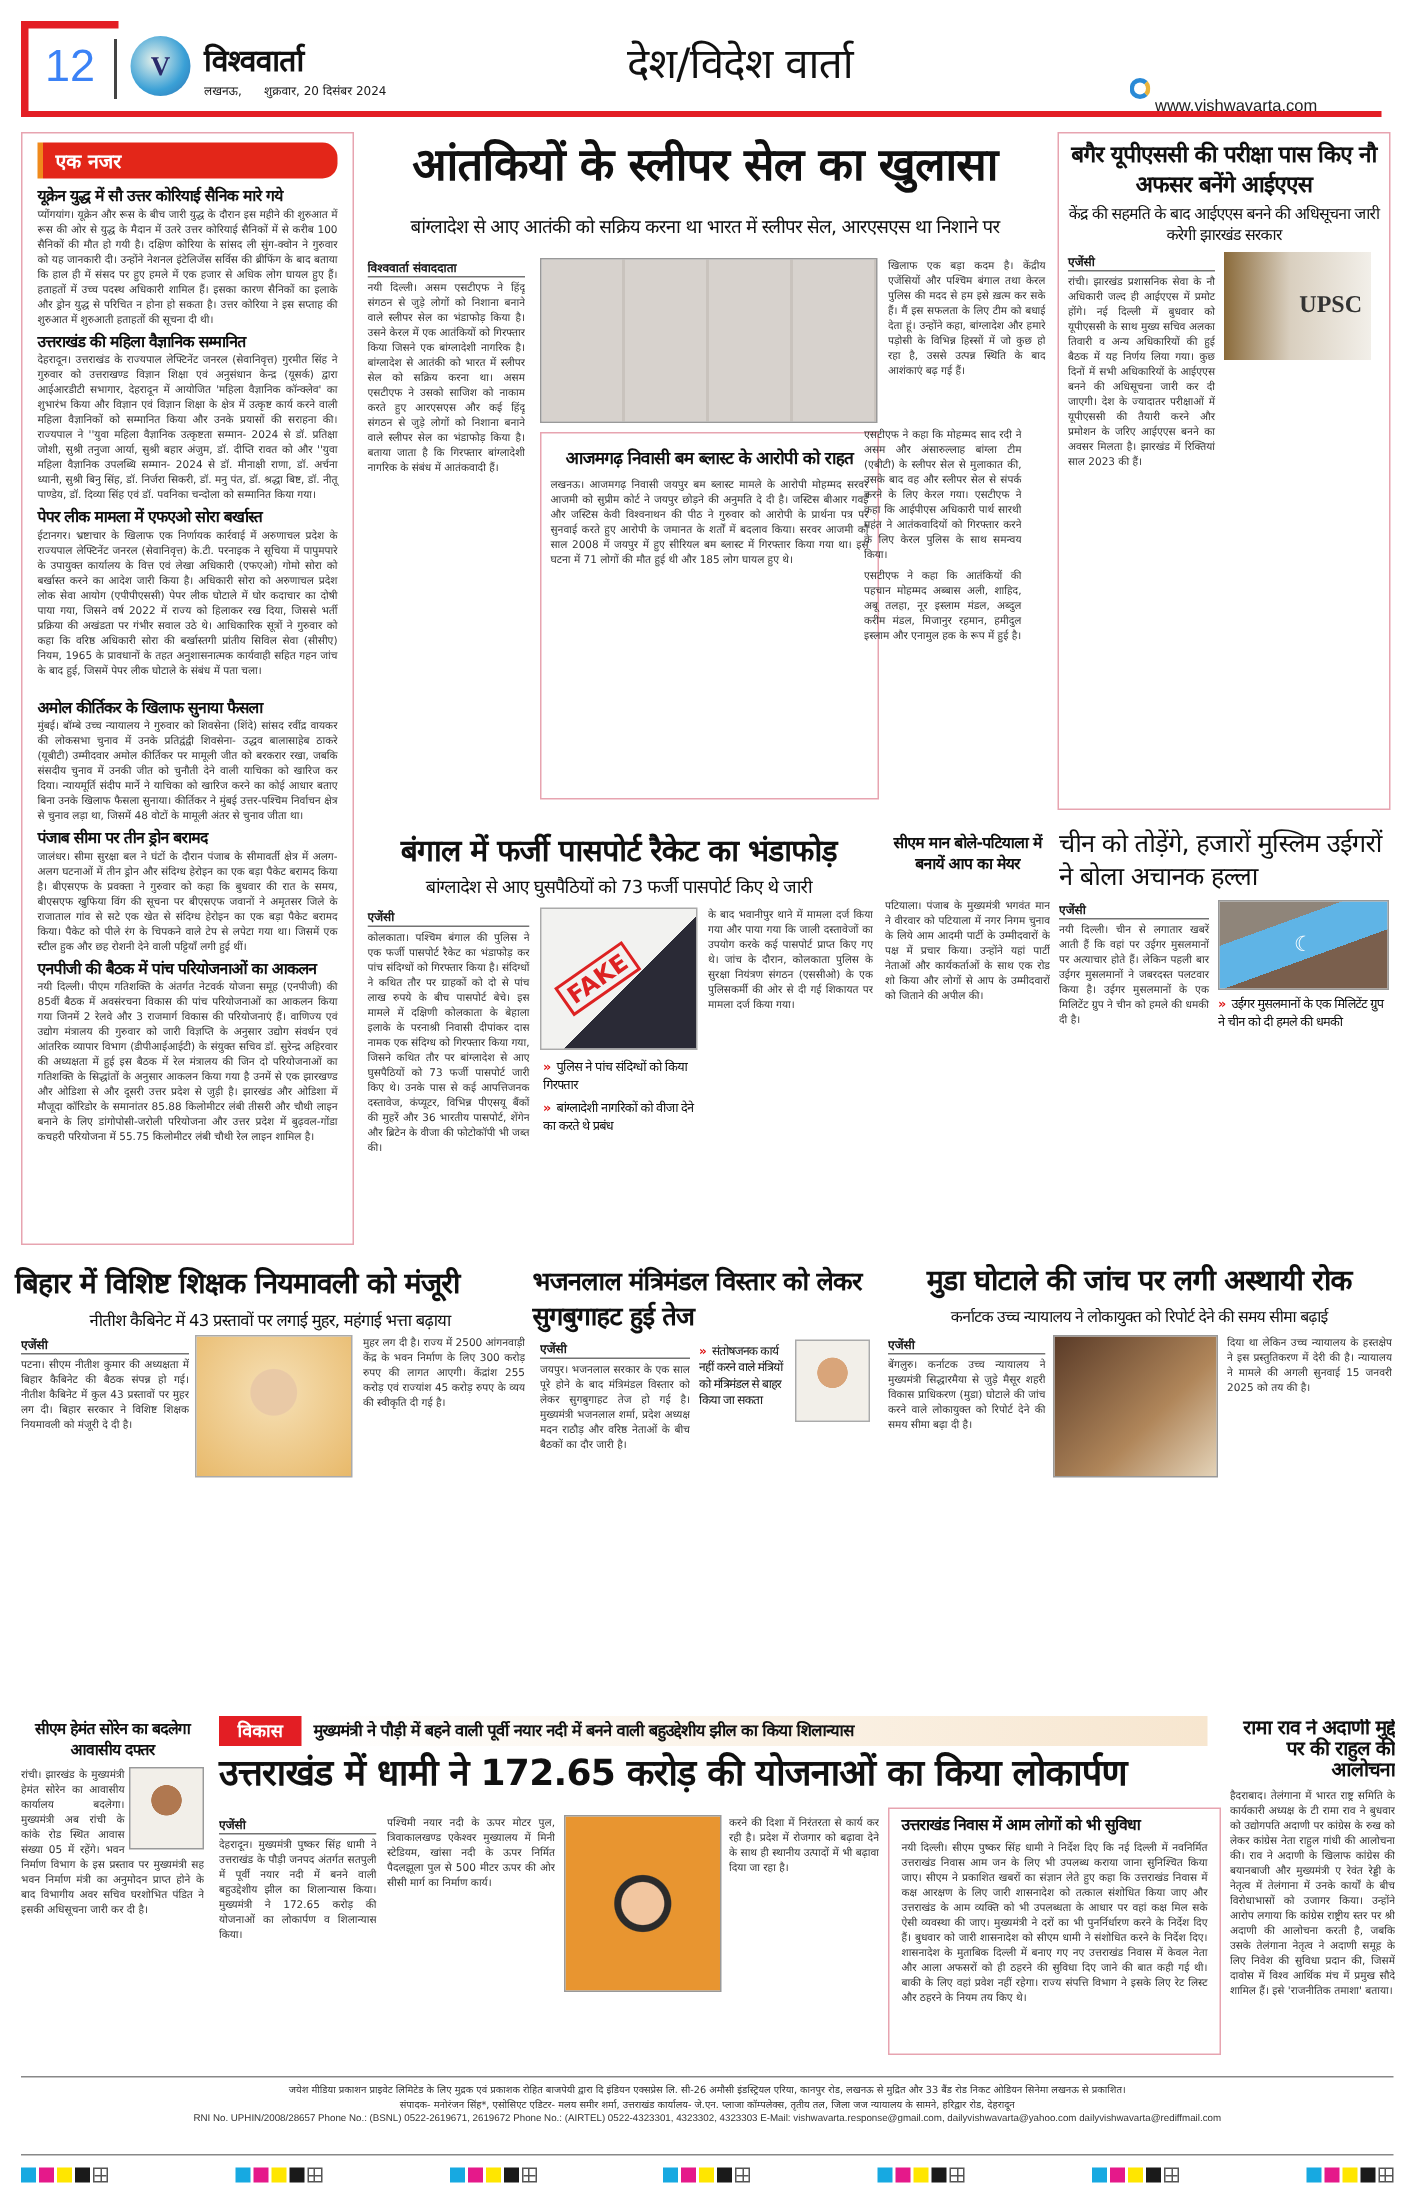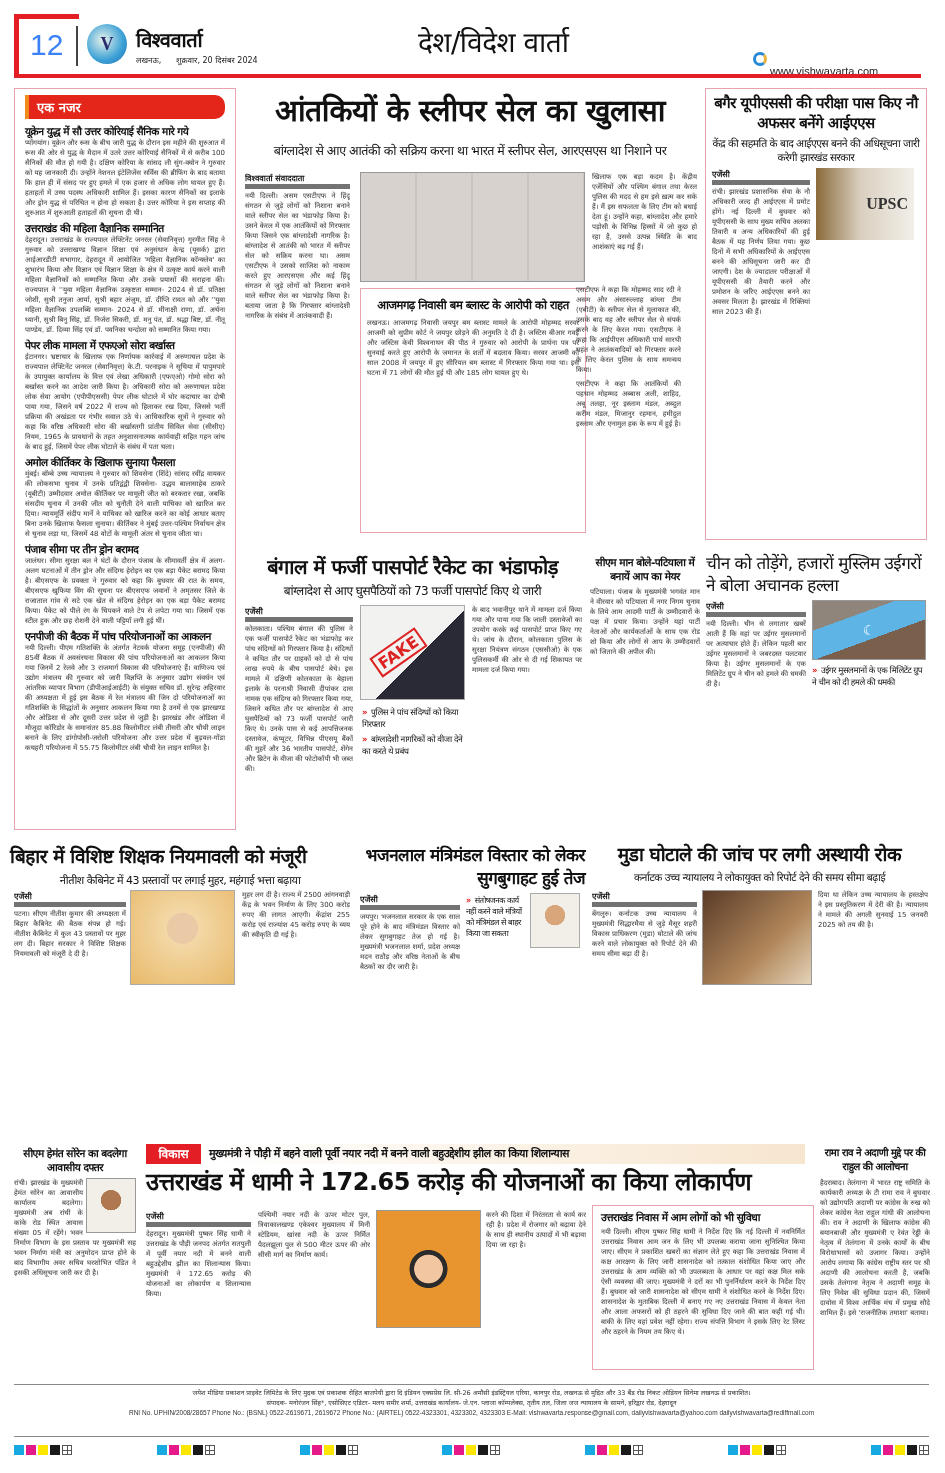--- a/index.html
+++ b/index.html
@@ -4,21 +4,21 @@
 <style>
 *{box-sizing:border-box;margin:0;padding:0}
 body{width:945px;height:1473px;background:#fff;font-family:"DejaVu Sans",sans-serif;color:#1a1a1a;position:relative;overflow:hidden}
 .abs{position:absolute}
 .ts{font-size:7px;line-height:10px;color:#333;text-align:justify}
 .hd{font-family:"DejaVu Sans",sans-serif;font-weight:bold;color:#111;letter-spacing:-0.5px}
 .hl{font-family:"DejaVu Sans",sans-serif;color:#111;letter-spacing:-0.5px}
 .pinkbox{border:1.5px solid #e7a4b0}
 .photo{background:linear-gradient(135deg,#6b7a8a,#b8a48e);border:1px solid #999}
 .bullet{color:#d11;font-weight:bold;margin-right:4px}
-.byline{font-size:8px;font-weight:bold;border-bottom:5px solid #737373;padding-bottom:1px;margin-bottom:2px}
+.byline{font-size:8px;font-weight:bold;border-bottom:1px solid #737373;padding-bottom:1px;margin-bottom:2px}
 .rule{background:#ccc}
 </style>
 </head>
 <body>
 
 <div class="abs" style="left:14px;top:14px;width:65px;height:60px;border-left:5px solid #e31e24;border-top:5px solid #e31e24"></div>
 <div class="abs" style="left:30px;top:28px;font-size:30px;font-family:'Liberation Sans',sans-serif;color:#3b82f6">12</div>
 <div class="abs" style="left:76px;top:26px;width:2px;height:40px;background:#444"></div>
 <div class="abs" style="left:87px;top:24px;width:40px;height:40px;border-radius:50%;background:radial-gradient(circle at 40% 40%,#e8f2ea,#3aa0d6 60%,#2a6eb0);display:flex;align-items:center;justify-content:center;font-weight:bold;color:#2b2b6b;font-size:18px;font-family:'Liberation Serif',serif">V</div>
 <div class="abs hd" style="left:136px;top:26px;font-size:20px">विश्ववार्ता</div>
@@ -36,21 +36,21 @@
     <div class="ts">प्योंगयांग। यूक्रेन और रूस के बीच जारी युद्ध के दौरान इस महीने की शुरुआत में रूस की ओर से युद्ध के मैदान में उतरे उत्तर कोरियाई सैनिकों में से करीब 100 सैनिकों की मौत हो गयी है। दक्षिण कोरिया के सांसद ली सुंग-क्वोन ने गुरुवार को यह जानकारी दी। उन्होंने नेशनल इंटेलिजेंस सर्विस की ब्रीफिंग के बाद बताया कि हाल ही में संसद पर हुए हमले में एक हजार से अधिक लोग घायल हुए हैं। हताहतों में उच्च पदस्थ अधिकारी शामिल हैं। इसका कारण सैनिकों का इलाके और ड्रोन युद्ध से परिचित न होना हो सकता है। उत्तर कोरिया ने इस सप्ताह की शुरुआत में शुरुआती हताहतों की सूचना दी थी।</div>
   </div>
   <div style="margin-top:3px">
     <div class="hd" style="font-size:10.5px;line-height:14px">उत्तराखंड की महिला वैज्ञानिक सम्मानित</div>
     <div class="ts">देहरादून। उत्तराखंड के राज्यपाल लेफ्टिनेंट जनरल (सेवानिवृत्त) गुरमीत सिंह ने गुरुवार को उत्तराखण्ड विज्ञान शिक्षा एवं अनुसंधान केन्द्र (यूसर्क) द्वारा आईआरडीटी सभागार, देहरादून में आयोजित 'महिला वैज्ञानिक कॉन्क्लेव' का शुभारंभ किया और विज्ञान एवं विज्ञान शिक्षा के क्षेत्र में उत्कृष्ट कार्य करने वाली महिला वैज्ञानिकों को सम्मानित किया और उनके प्रयासों की सराहना की। राज्यपाल ने ''युवा महिला वैज्ञानिक उत्कृष्टता सम्मान- 2024 से डॉ. प्रतिक्षा जोशी, सुश्री तनुजा आर्या, सुश्री बहार अंजुम, डॉ. दीप्ति रावत को और ''युवा महिला वैज्ञानिक उपलब्धि सम्मान- 2024 से डॉ. मीनाक्षी राणा, डॉ. अर्चना ध्यानी, सुश्री बिनु सिंह, डॉ. निर्जरा सिकरी, डॉ. मनु पंत, डॉ. श्रद्धा बिष्ट, डॉ. नीतू पाण्डेय, डॉ. दिव्या सिंह एवं डॉ. पवनिका चन्दोला को सम्मानित किया गया।</div>
   </div>
   <div style="margin-top:3px">
     <div class="hd" style="font-size:10.5px;line-height:14px">पेपर लीक मामला में एफएओ सोरा बर्खास्त</div>
     <div class="ts">ईटानगर। भ्रष्टाचार के खिलाफ एक निर्णायक कार्रवाई में अरुणाचल प्रदेश के राज्यपाल लेफ्टिनेंट जनरल (सेवानिवृत्त) के.टी. परनाइक ने सूचिया में पापुमपारे के उपायुक्त कार्यालय के वित्त एवं लेखा अधिकारी (एफएओ) गोमो सोरा को बर्खास्त करने का आदेश जारी किया है। अधिकारी सोरा को अरुणाचल प्रदेश लोक सेवा आयोग (एपीपीएससी) पेपर लीक घोटाले में घोर कदाचार का दोषी पाया गया, जिसने वर्ष 2022 में राज्य को हिलाकर रख दिया, जिससे भर्ती प्रक्रिया की अखंडता पर गंभीर सवाल उठे थे। आधिकारिक सूत्रों ने गुरुवार को कहा कि वरिष्ठ अधिकारी सोरा की बर्खास्तगी प्रांतीय सिविल सेवा (सीसीए) नियम, 1965 के प्रावधानों के तहत अनुशासनात्मक कार्यवाही सहित गहन जांच के बाद हुई, जिसमें पेपर लीक घोटाले के संबंध में पता चला।</div>
   </div>
-  <div style="margin-top:3px">
+  <div style="margin-top:13px">
     <div class="hd" style="font-size:10.5px;line-height:14px">अमोल कीर्तिकर के खिलाफ सुनाया फैसला</div>
     <div class="ts">मुंबई। बॉम्बे उच्च न्यायालय ने गुरुवार को शिवसेना (शिंदे) सांसद रवींद्र वायकर की लोकसभा चुनाव में उनके प्रतिद्वंद्वी शिवसेना- उद्धव बालासाहेब ठाकरे (यूबीटी) उम्मीदवार अमोल कीर्तिकर पर मामूली जीत को बरकरार रखा, जबकि संसदीय चुनाव में उनकी जीत को चुनौती देने वाली याचिका को खारिज कर दिया। न्यायमूर्ति संदीप मार्ने ने याचिका को खारिज करने का कोई आधार बताए बिना उनके खिलाफ फैसला सुनाया। कीर्तिकर ने मुंबई उत्तर-पश्चिम निर्वाचन क्षेत्र से चुनाव लड़ा था, जिसमें 48 वोटों के मामूली अंतर से चुनाव जीता था।</div>
   </div>
   <div style="margin-top:3px">
     <div class="hd" style="font-size:10.5px;line-height:14px">पंजाब सीमा पर तीन ड्रोन बरामद</div>
     <div class="ts">जालंधर। सीमा सुरक्षा बल ने घंटों के दौरान पंजाब के सीमावर्ती क्षेत्र में अलग-अलग घटनाओं में तीन ड्रोन और संदिग्ध हेरोइन का एक बड़ा पैकेट बरामद किया है। बीएसएफ के प्रवक्ता ने गुरुवार को कहा कि बुधवार की रात के समय, बीएसएफ खुफिया विंग की सूचना पर बीएसएफ जवानों ने अमृतसर जिले के राजाताल गांव से सटे एक खेत से संदिग्ध हेरोइन का एक बड़ा पैकेट बरामद किया। पैकेट को पीले रंग के चिपकने वाले टेप से लपेटा गया था। जिसमें एक स्टील हुक और छह रोशनी देने वाली पट्टियाँ लगी हुई थीं।</div>
   </div>
   <div style="margin-top:3px">
     <div class="hd" style="font-size:10.5px;line-height:14px">एनपीजी की बैठक में पांच परियोजनाओं का आकलन</div>
     <div class="ts">नयी दिल्ली। पीएम गतिशक्ति के अंतर्गत नेटवर्क योजना समूह (एनपीजी) की 85वीं बैठक में अवसंरचना विकास की पांच परियोजनाओं का आकलन किया गया जिनमें 2 रेलवे और 3 राजमार्ग विकास की परियोजनाएं हैं। वाणिज्य एवं उद्योग मंत्रालय की गुरुवार को जारी विज्ञप्ति के अनुसार उद्योग संवर्धन एवं आंतरिक व्यापार विभाग (डीपीआईआईटी) के संयुक्त सचिव डॉ. सुरेन्द्र अहिरवार की अध्यक्षता में हुई इस बैठक में रेल मंत्रालय की जिन दो परियोजनाओं का गतिशक्ति के सिद्धांतों के अनुसार आकलन किया गया है उनमें से एक झारखण्ड और ओडिशा से और दूसरी उत्तर प्रदेश से जुड़ी है। झारखंड और ओडिशा में मौजूदा कॉरिडोर के समानांतर 85.88 किलोमीटर लंबी तीसरी और चौथी लाइन बनाने के लिए डांगोपोसी-जरोली परियोजना और उत्तर प्रदेश में बुढ़वल-गोंडा कचहरी परियोजना में 55.75 किलोमीटर लंबी चौथी रेल लाइन शामिल है।</div>
@@ -101,21 +101,21 @@
 </div>
 <div class="abs" style="left:362px;top:706px;width:104px">
   <div class="hl" style="font-size:8.5px;line-height:12px;margin-bottom:3px"><span class="bullet">»</span><span>पुलिस ने पांच संदिग्धों को किया गिरफ्तार</span></div>
   <div class="hl" style="font-size:8.5px;line-height:12px"><span class="bullet">»</span><span>बांग्लादेशी नागरिकों को वीजा देने का करते थे प्रबंध</span></div>
 </div>
 <div class="abs" style="left:472px;top:605px;width:110px;height:225px;overflow:hidden">
   <div class="ts">के बाद भवानीपुर थाने में मामला दर्ज किया गया और पाया गया कि जाली दस्तावेजों का उपयोग करके कई पासपोर्ट प्राप्त किए गए थे। जांच के दौरान, कोलकाता पुलिस के सुरक्षा नियंत्रण संगठन (एससीओ) के एक पुलिसकर्मी की ओर से दी गई शिकायत पर मामला दर्ज किया गया।</div>
 </div>
 
 <div class="abs" style="left:590px;top:555px;width:110px;height:275px;overflow:hidden">
-  <div class="hd" style="font-size:10.5px;line-height:14px;text-align:center;margin-bottom:4px">सीएम मान बोले-पटियाला में बनायें आप का मेयर</div>
+  <div class="hd" style="font-size:10.5px;line-height:14px;text-align:center;margin-bottom:16px">सीएम मान बोले-पटियाला में बनायें आप का मेयर</div>
   <div class="ts">पटियाला। पंजाब के मुख्यमंत्री भगवंत मान ने वीरवार को पटियाला में नगर निगम चुनाव के लिये आम आदमी पार्टी के उम्मीदवारों के पक्ष में प्रचार किया। उन्होंने यहां पार्टी नेताओं और कार्यकर्ताओं के साथ एक रोड शो किया और लोगों से आप के उम्मीदवारों को जिताने की अपील की।</div>
 </div>
 
 <div class="abs" style="left:706px;top:552px;width:222px;height:280px;overflow:hidden">
   <div class="hl" style="font-size:17px;line-height:22px">चीन को तोड़ेंगे, हजारों मुस्लिम उईगरों ने बोला अचानक हल्ला</div>
   <div style="display:flex;gap:6px;margin-top:4px">
     <div style="width:100px">
       <div class="byline">एजेंसी</div>
       <div class="ts">नयी दिल्ली। चीन से लगातार खबरें आती हैं कि वहां पर उईगर मुसलमानों पर अत्याचार होते हैं। लेकिन पहली बार उईगर मुसलमानों ने जबरदस्त पलटवार किया है। उईगर मुसलमानों के एक मिलिटेंट ग्रुप ने चीन को हमले की धमकी दी है।</div>
     </div>
@@ -130,21 +130,21 @@
 <div class="abs hl" style="left:10px;top:872px;width:340px;font-size:11px;text-align:center">नीतीश कैबिनेट में 43 प्रस्तावों पर लगाई मुहर, महंगाई भत्ता बढ़ाया</div>
 <div class="abs" style="left:14px;top:890px;width:112px;height:250px;overflow:hidden">
   <div class="byline">एजेंसी</div>
   <div class="ts">पटना। सीएम नीतीश कुमार की अध्यक्षता में बिहार कैबिनेट की बैठक संपन्न हो गई। नीतीश कैबिनेट में कुल 43 प्रस्तावों पर मुहर लग दी। बिहार सरकार ने विशिष्ट शिक्षक नियमावली को मंजूरी दे दी है।</div>
 </div>
 <div class="abs" style="left:130px;top:890px;width:105px;height:95px;background:radial-gradient(circle at 50% 40%,#e9c9a6 20%,#f3d8a6 21%,#e8b96a);border:1px solid #aaa"></div>
 <div class="abs" style="left:242px;top:890px;width:108px;height:250px;overflow:hidden">
   <div class="ts">मुहर लग दी है। राज्य में 2500 आंगनवाड़ी केंद्र के भवन निर्माण के लिए 300 करोड़ रुपए की लागत आएगी। केंद्रांश 255 करोड़ एवं राज्यांश 45 करोड़ रुपए के व्यय की स्वीकृति दी गई है।</div>
 </div>
 
-<div class="abs hd" style="left:355px;top:844px;width:230px;font-size:17px;line-height:23px;text-align:right">भजनलाल मंत्रिमंडल विस्तार को लेकर सुगबुगाहट हुई तेज</div>
+<div class="abs hd" style="left:355px;top:844px;width:230px;font-size:17px;line-height:23px;text-align:left">भजनलाल मंत्रिमंडल विस्तार को लेकर सुगबुगाहट हुई तेज</div>
 <div class="abs" style="left:360px;top:893px;width:100px;height:245px;overflow:hidden">
   <div class="byline">एजेंसी</div>
   <div class="ts">जयपुर। भजनलाल सरकार के एक साल पूरे होने के बाद मंत्रिमंडल विस्तार को लेकर सुगबुगाहट तेज हो गई है। मुख्यमंत्री भजनलाल शर्मा, प्रदेश अध्यक्ष मदन राठौड़ और वरिष्ठ नेताओं के बीच बैठकों का दौर जारी है।</div>
 </div>
 <div class="abs hl" style="left:466px;top:895px;width:60px;font-size:8px;line-height:11px"><span class="bullet">»</span><span>संतोषजनक कार्य नहीं करने वाले मंत्रियों को मंत्रिमंडल से बाहर किया जा सकता</span></div>
 <div class="abs" style="left:530px;top:893px;width:50px;height:55px;background:radial-gradient(circle at 50% 40%,#d9a57a 25%,#f2efe9 26%);border:1px solid #aaa"></div>
 
 <div class="abs hd" style="left:592px;top:842px;width:335px;font-size:19px;line-height:24px;text-align:center">मुडा घोटाले की जांच पर लगी अस्थायी रोक</div>
 <div class="abs hl" style="left:592px;top:870px;width:335px;font-size:10.5px;text-align:center">कर्नाटक उच्च न्यायालय ने लोकायुक्त को रिपोर्ट देने की समय सीमा बढ़ाई</div>
 <div class="abs" style="left:592px;top:890px;width:105px;height:250px;overflow:hidden">
@@ -176,21 +176,21 @@
 <div class="abs" style="left:486px;top:1210px;width:100px;height:168px;overflow:hidden">
   <div class="ts">करने की दिशा में निरंतरता से कार्य कर रही है। प्रदेश में रोजगार को बढ़ावा देने के साथ ही स्थानीय उत्पादों में भी बढ़ावा दिया जा रहा है।</div>
 </div>
 
 <div class="abs pinkbox" style="left:592px;top:1205px;width:222px;height:165px;padding:4px 8px;overflow:hidden">
   <div class="hd" style="font-size:10.5px;line-height:14px;margin-bottom:3px">उत्तराखंड निवास में आम लोगों को भी सुविधा</div>
   <div class="ts">नयी दिल्ली। सीएम पुष्कर सिंह धामी ने निर्देश दिए कि नई दिल्ली में नवनिर्मित उत्तराखंड निवास आम जन के लिए भी उपलब्ध कराया जाना सुनिश्चित किया जाए। सीएम ने प्रकाशित खबरों का संज्ञान लेते हुए कहा कि उत्तराखंड निवास में कक्ष आरक्षण के लिए जारी शासनादेश को तत्काल संशोधित किया जाए और उत्तराखंड के आम व्यक्ति को भी उपलब्धता के आधार पर वहां कक्ष मिल सके ऐसी व्यवस्था की जाए। मुख्यमंत्री ने दरों का भी पुनर्निर्धारण करने के निर्देश दिए हैं। बुधवार को जारी शासनादेश को सीएम धामी ने संशोधित करने के निर्देश दिए। शासनादेश के मुताबिक दिल्ली में बनाए गए नए उत्तराखंड निवास में केवल नेता और आला अफसरों को ही ठहरने की सुविधा दिए जाने की बात कही गई थी। बाकी के लिए वहां प्रवेश नहीं रहेगा। राज्य संपत्ति विभाग ने इसके लिए रेट लिस्ट और ठहरने के नियम तय किए थे।</div>
 </div>
 
 <div class="abs" style="left:820px;top:1146px;width:110px;height:225px;overflow:hidden">
-  <div class="hd" style="font-size:10px;line-height:14px;text-align:center;margin-bottom:4px">रामा राव ने अदाणी मुद्दे पर की राहुल की आलोचना</div>
+  <div class="hd" style="font-size:13px;line-height:14px;text-align:right;margin-bottom:4px">रामा राव ने अदाणी मुद्दे पर की राहुल की आलोचना</div>
   <div class="ts">हैदराबाद। तेलंगाना में भारत राष्ट्र समिति के कार्यकारी अध्यक्ष के टी रामा राव ने बुधवार को उद्योगपति अदाणी पर कांग्रेस के रुख को लेकर कांग्रेस नेता राहुल गांधी की आलोचना की। राव ने अदाणी के खिलाफ कांग्रेस की बयानबाजी और मुख्यमंत्री ए रेवंत रेड्डी के नेतृत्व में तेलंगाना में उनके कार्यों के बीच विरोधाभासों को उजागर किया। उन्होंने आरोप लगाया कि कांग्रेस राष्ट्रीय स्तर पर श्री अदाणी की आलोचना करती है, जबकि उसके तेलंगाना नेतृत्व ने अदाणी समूह के लिए निवेश की सुविधा प्रदान की, जिसमें दावोस में विश्व आर्थिक मंच में प्रमुख सौदे शामिल हैं। इसे 'राजनीतिक तमाशा' बताया।</div>
 </div>
 
 <div class="abs rule" style="left:14px;top:1384px;width:915px;height:1px;background:#888"></div>
 <div class="abs" style="left:14px;top:1388px;width:915px;text-align:center;font-size:6.5px;line-height:10px;color:#333">
   <div>जयेश मीडिया प्रकाशन प्राइवेट लिमिटेड के लिए मुद्रक एवं प्रकाशक रोहित बाजपेयी द्वारा दि इंडियन एक्सप्रेस लि. सी-26 अमौसी इंडस्ट्रियल एरिया, कानपुर रोड, लखनऊ से मुद्रित और 33 बैंड रोड निकट ओडियन सिनेमा लखनऊ से प्रकाशित।</div>
   <div>संपादक- मनोरंजन सिंह*, एसोसिएट एडिटर- मलय समीर शर्मा, उत्तराखंड कार्यालय- जे.एन. प्लाजा कॉम्पलेक्स, तृतीय तल, जिला जज न्यायालय के सामने, हरिद्वार रोड, देहरादून</div>
   <div style="font-family:'Liberation Sans',sans-serif">RNI No. UPHIN/2008/28657 Phone No.: (BSNL) 0522-2619671, 2619672 Phone No.: (AIRTEL) 0522-4323301, 4323302, 4323303 E-Mail: vishwavarta.response@gmail.com, dailyvishwavarta@yahoo.com dailyvishwavarta@rediffmail.com</div>
 </div>
 <div class="abs rule" style="left:14px;top:1436px;width:915px;height:1px;background:#888"></div>

